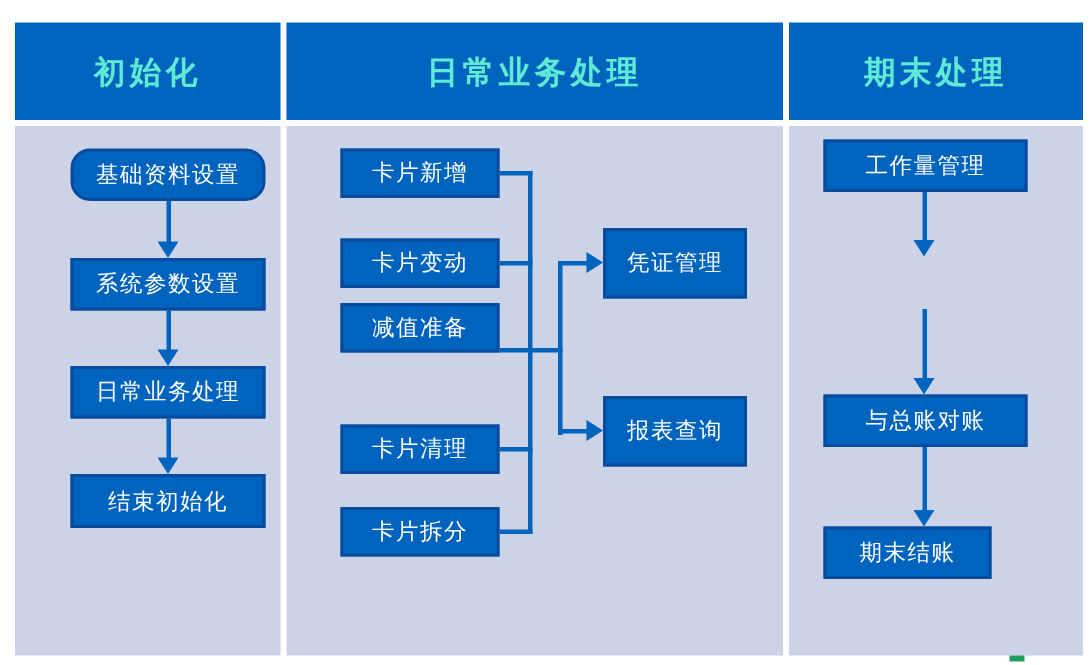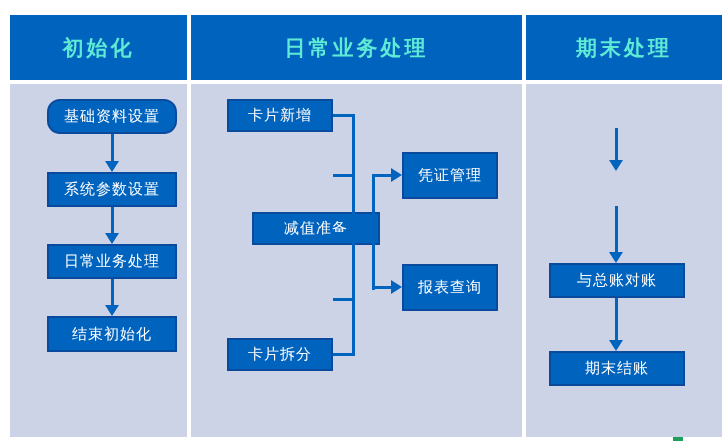--- a/index.html
+++ b/index.html
@@ -61,41 +61,44 @@
   <div class="node" style="left:47px;top:316px;width:130px;height:36px;">结束初始化</div>
 
   <div class="vline" style="left:111px;top:134px;height:28px;"></div>
   <div class="arrow-down" style="left:105px;top:161px;"></div>
   <div class="vline" style="left:111px;top:207px;height:27px;"></div>
   <div class="arrow-down" style="left:105px;top:233px;"></div>
   <div class="vline" style="left:111px;top:279px;height:27px;"></div>
   <div class="arrow-down" style="left:105px;top:305px;"></div>
 
   <div class="node" style="left:227px;top:99px;width:106px;height:33px;">卡片新增</div>
-  <div class="node" style="left:227px;top:212px;width:128px;height:33px;margin-left:25px;">减值准备</div>
+  <div class="node" style="left:227px;top:159px;width:106px;height:33px;">卡片变动</div>
+  <div class="node" style="left:227px;top:202px;width:106px;height:33px;">减值准备</div>
+  <div class="node" style="left:227px;top:283px;width:106px;height:33px;">卡片清理</div>
   <div class="node" style="left:227px;top:338px;width:106px;height:33px;">卡片拆分</div>
 
   <div class="hline" style="left:333px;top:114px;width:22px;"></div>
   <div class="hline" style="left:333px;top:174px;width:22px;"></div>
   <div class="hline" style="left:333px;top:232px;width:42px;"></div>
   <div class="hline" style="left:333px;top:298px;width:22px;"></div>
   <div class="hline" style="left:333px;top:353px;width:22px;"></div>
   <div class="vline" style="left:352px;top:114px;height:242px;"></div>
   <div class="vline" style="left:372px;top:174px;height:116px;"></div>
 
   <div class="hline" style="left:372px;top:174px;width:20px;"></div>
   <div class="arrow-right" style="left:391px;top:168px;"></div>
   <div class="hline" style="left:372px;top:286px;width:20px;"></div>
   <div class="arrow-right" style="left:391px;top:280px;"></div>
 
   <div class="node" style="left:402px;top:152px;width:96px;height:47px;">凭证管理</div>
   <div class="node" style="left:402px;top:264px;width:96px;height:47px;">报表查询</div>
 
+  <div class="node" style="left:549px;top:93px;width:136px;height:35px;">工作量管理</div>
   <div class="node" style="left:549px;top:263px;width:136px;height:35px;">与总账对账</div>
-  <div class="node" style="left:549px;top:351px;width:136px;height:35px;">期末结账</div>
+  <div class="node" style="left:549px;top:351px;width:112px;height:35px;">期末结账</div>
 
   <div class="vline" style="left:615px;top:128px;height:33px;"></div>
   <div class="arrow-down" style="left:609px;top:160px;"></div>
   <div class="vline" style="left:615px;top:206px;height:47px;"></div>
   <div class="arrow-down" style="left:609px;top:252px;"></div>
   <div class="vline" style="left:615px;top:298px;height:43px;"></div>
   <div class="arrow-down" style="left:609px;top:340px;"></div>
 
   <div class="watermark"></div>
 

